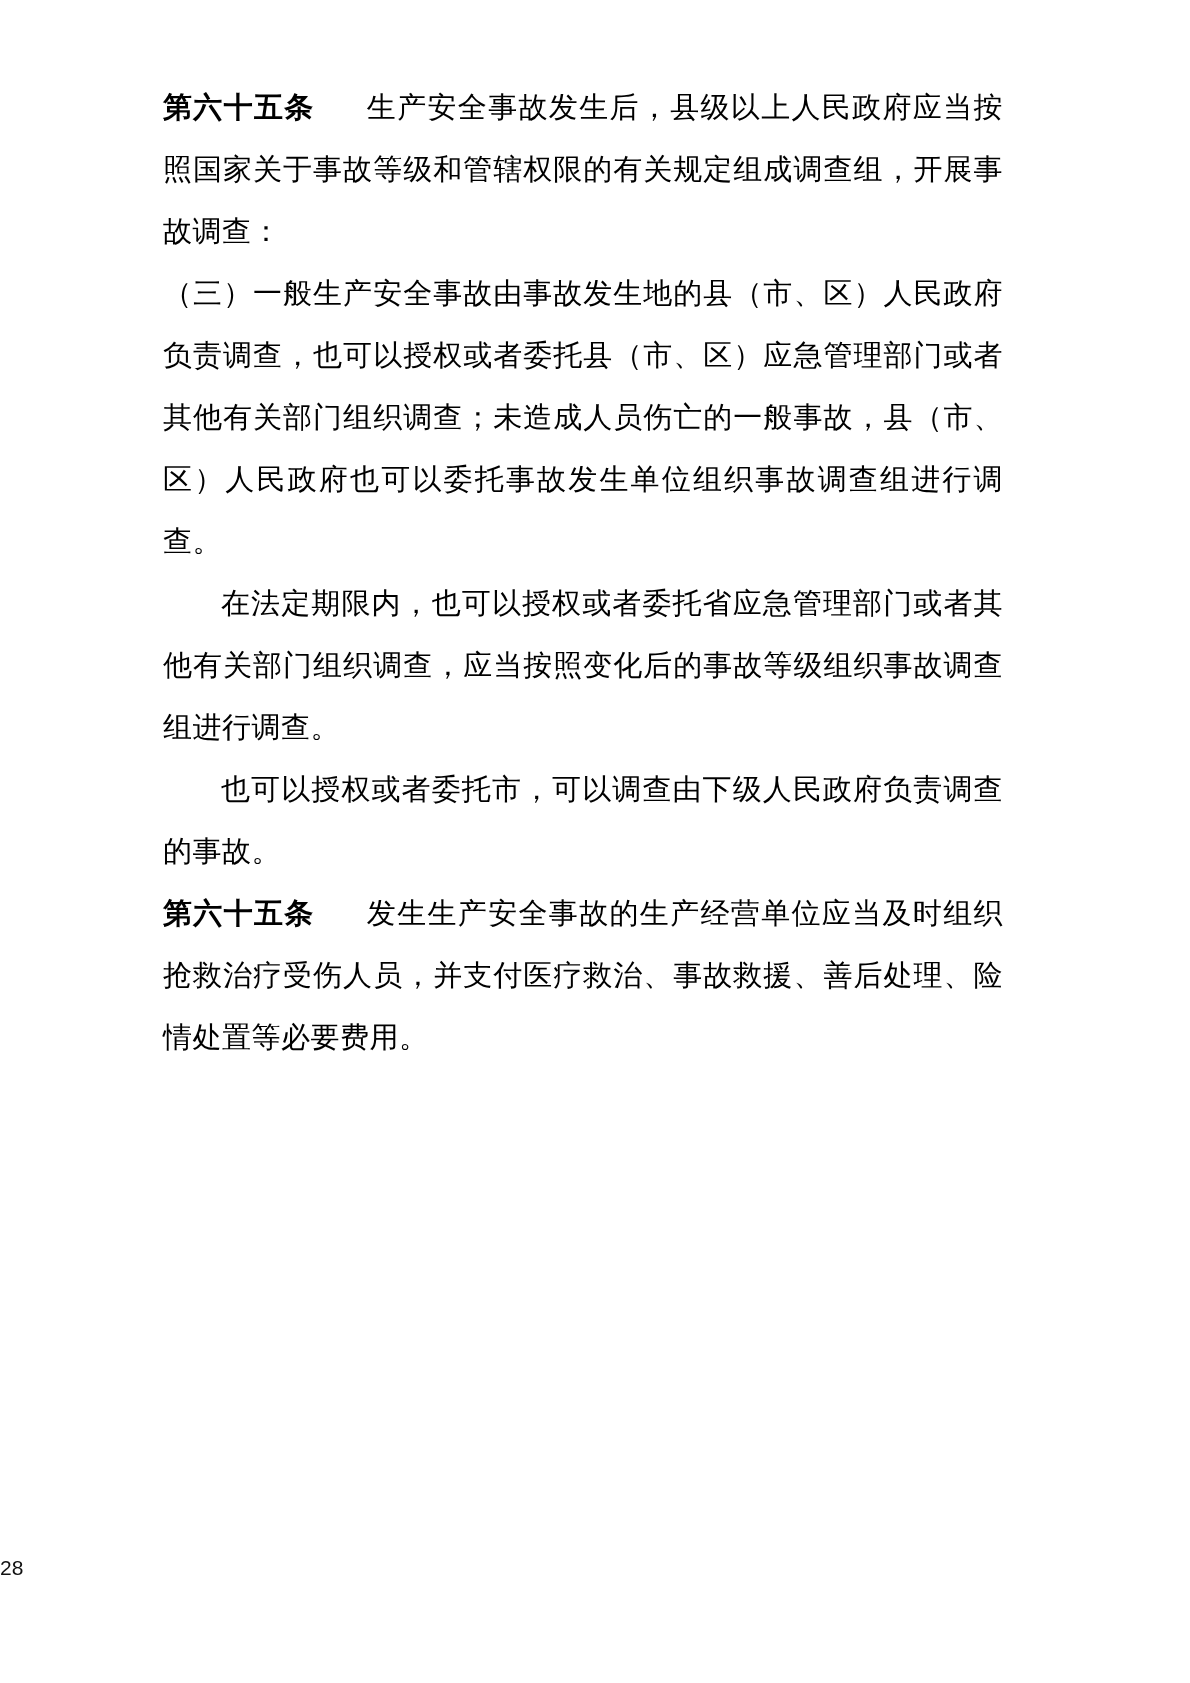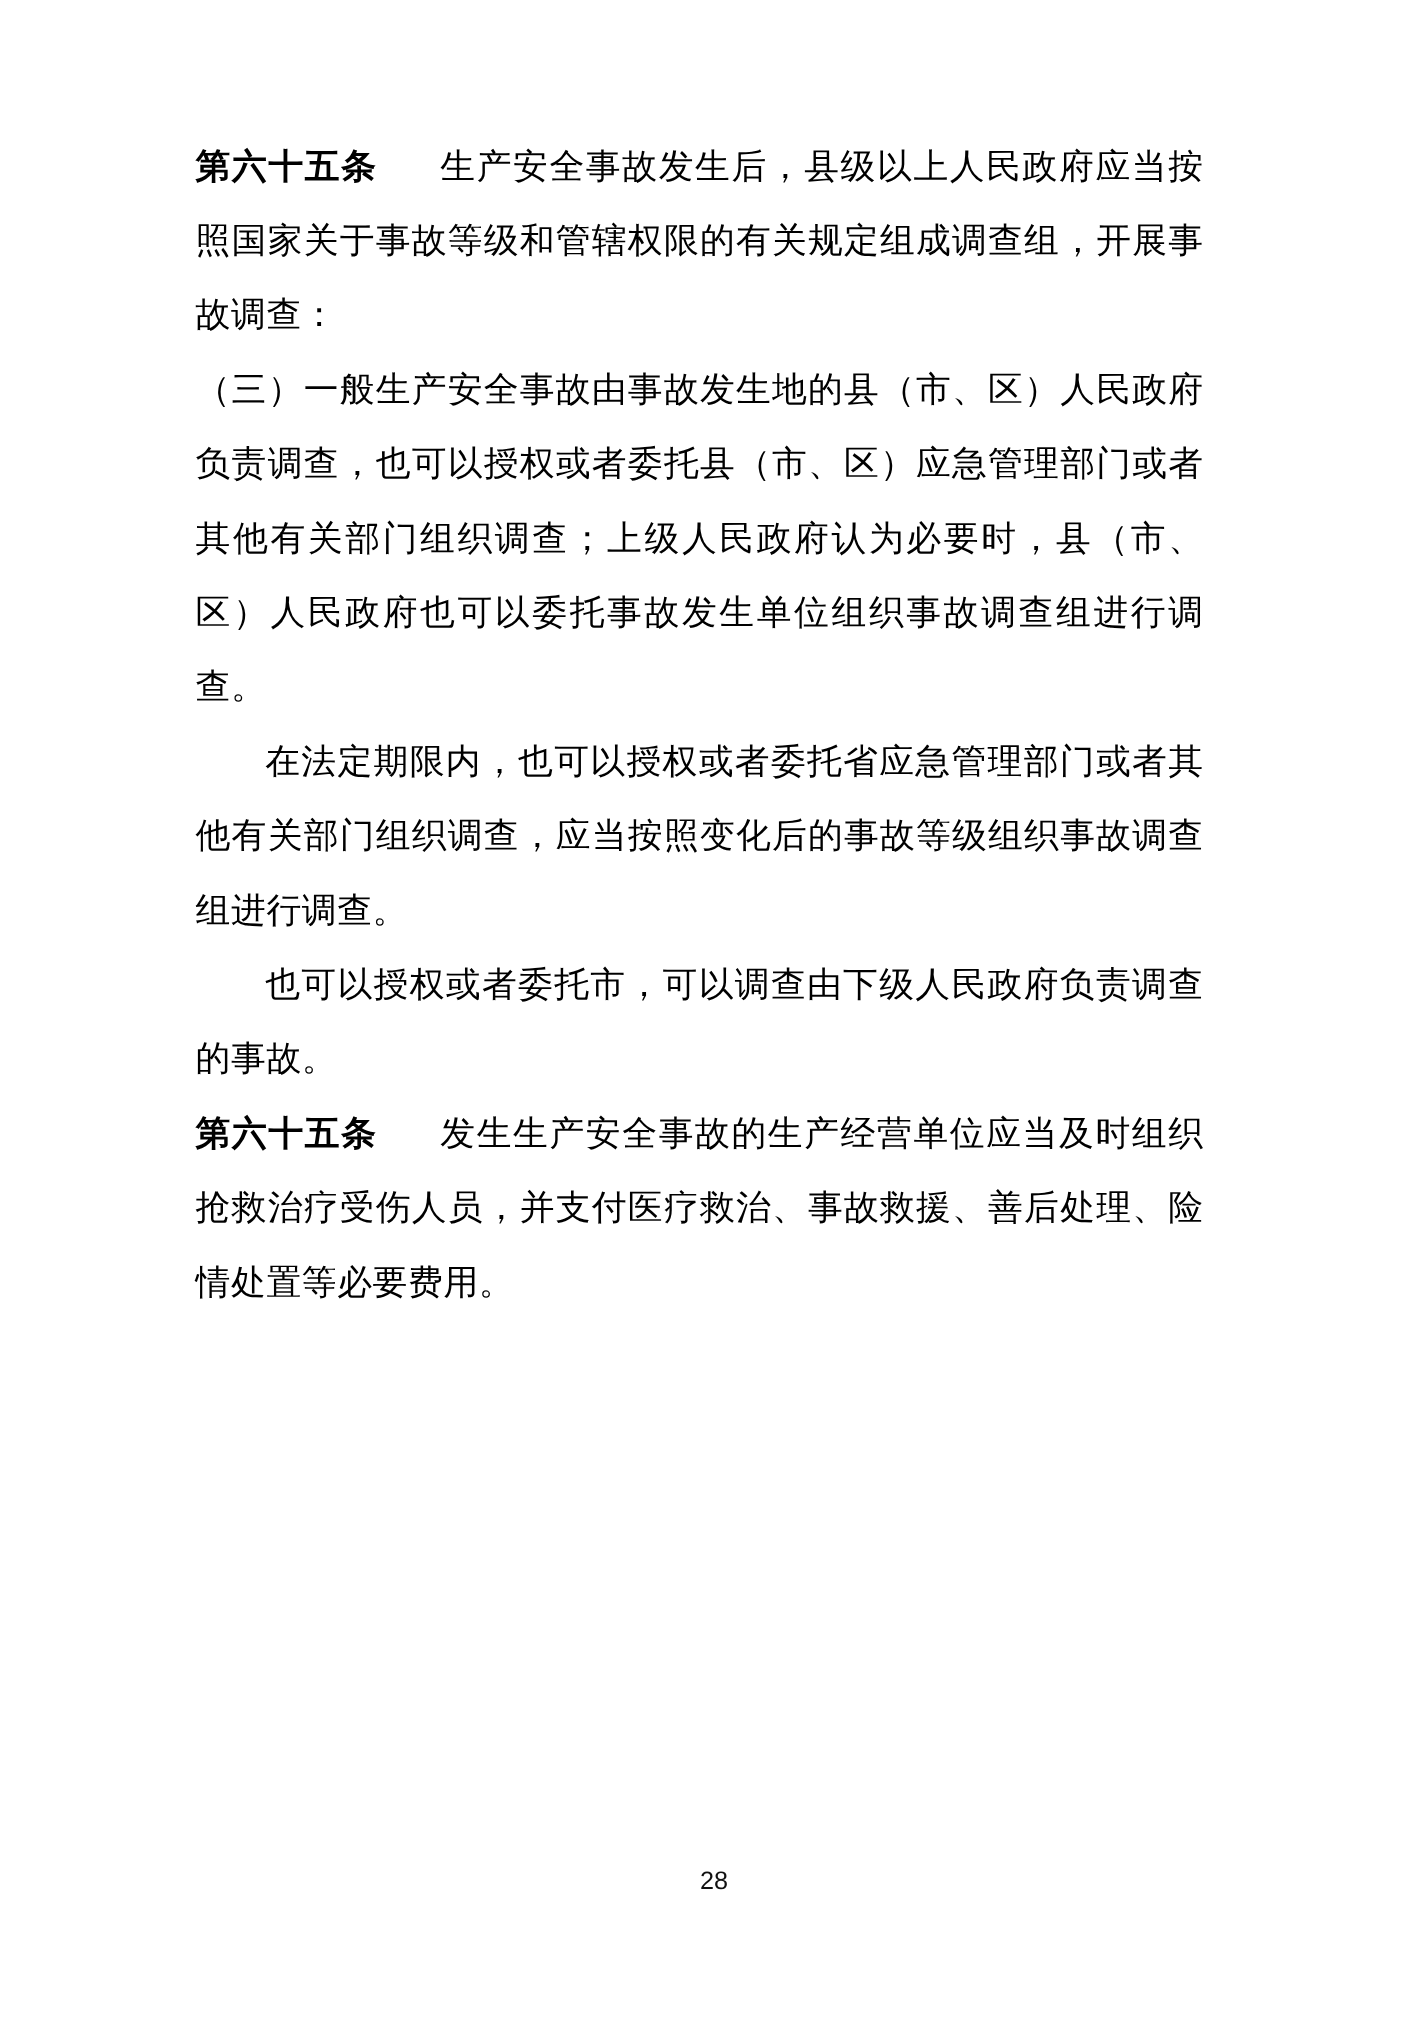--- a/index.html
+++ b/index.html
@@ -15,21 +15,21 @@
     color: #000000;
   }
   .page {
     position: absolute;
     top: 0;
     left: 0;
     width: 1190px;
     height: 1683px;
     background: #ffffff;
     box-sizing: border-box;
-    padding: 108px 187px 0 163px;
+    padding: 76px 187px 0 163px;
   }
   .content {
     width: 840px;
   }
   .para {
     margin: 0;
     font-size: 29px;
     line-height: 62px;
     text-align: justify;
     text-align-last: left;
@@ -41,41 +41,41 @@
   }
   .article-heading {
     font-weight: bold;
     margin-right: 1.8em;
   }
   .page-footer {
     position: absolute;
     top: 1556px;
     left: 0;
     width: 1190px;
-    text-align: center;
+    text-align: left;
   }
   .page-number {
     font-family: "Liberation Sans", "DejaVu Sans", sans-serif;
     font-size: 21px;
     color: #111111;
   }
 </style>
 </head>
 <body>
 
 <div class="page">
   <div class="content">
 
     <p class="para">
       <span class="article-heading">第六十五条</span><span>生产安全事故发生后，县级以上人民政府应当按照国家关于事故等级和管辖权限的有关规定组成调查组，开展事故调查：</span>
     </p>
 
 
 
-    <p class="para">（三）一般生产安全事故由事故发生地的县（市、区）人民政府负责调查，也可以授权或者委托县（市、区）应急管理部门或者其他有关部门组织调查；上级人民政府认为必要时，县（市、区）人民政府也可以委托事故发生单位组织事故调查组进行调查。</p>
+    <p class="para">（三）一般生产安全事故由事故发生地的县（市、区）人民政府负责调查，也可以授权或者委托县（市、区）应急管理部门或者其他有关部门组织调查；未造成人员伤亡的一般事故，县（市、区）人民政府也可以委托事故发生单位组织事故调查组进行调查。</p>
 
     <p class="para para-indent">在法定期限内，也可以授权或者委托省应急管理部门或者其他有关部门组织调查，应当按照变化后的事故等级组织事故调查组进行调查。</p>
 
     <p class="para para-indent">也可以授权或者委托市，可以调查由下级人民政府负责调查的事故。</p>
 
 
     <p class="para">
       <span class="article-heading">第六十五条</span><span>发生生产安全事故的生产经营单位应当及时组织抢救治疗受伤人员，并支付医疗救治、事故救援、善后处理、险情处置等必要费用。</span>
     </p>
 

